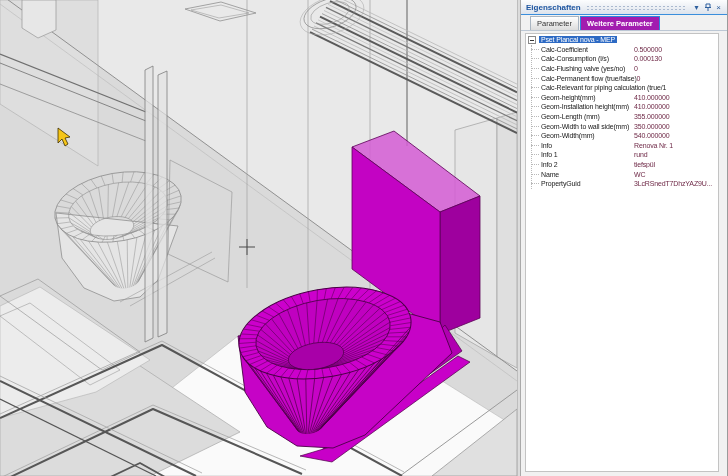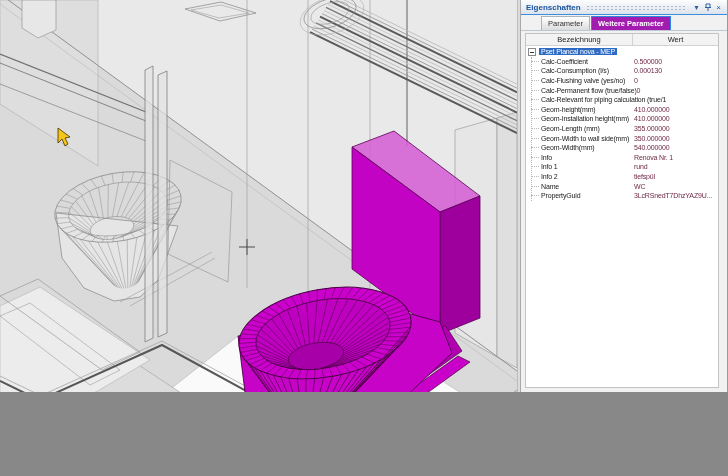--- a/index.html
+++ b/index.html
@@ -1,32 +1,32 @@
 <!DOCTYPE html>
 <html><head>
 <meta charset="utf-8">
 <style>
   html,body{margin:0;padding:0;background:#888;}
   *{box-sizing:border-box;}
-  .app{width:728px;height:392px;display:flex;overflow:hidden;background:#e3e3e3;
+  .app{width:728px;height:476px;display:flex;overflow:hidden;background:#e3e3e3;
        font-family:"Liberation Sans",sans-serif;position:relative;}
   .scene{flex:0 0 517px;height:476px;position:relative;background:#e3e3e3;}
   .scene svg{display:block;}
   .splitter{flex:0 0 4px;background:#dcdcdc;border-left:1px solid #bdbdbd;border-right:1px solid #a9a9a9;}
   
   .panel{flex:1;background:#f1f1f1;display:flex;flex-direction:column;min-width:0;border-right:1px solid #9a9a9a;}
   .titlebar{height:15px;display:flex;align-items:center;padding:1px 3px 0 5px;
             background:linear-gradient(#fcfdfe,#dde3ec);border-bottom:1px solid #3a8edc;}
   .title{color:#1d55a0;font-size:8px;font-weight:bold;white-space:nowrap;}
   .grip{flex:1;height:6px;margin:1px 5px 0 5px;
         background-image:radial-gradient(circle,#aab9cf 0.8px,rgba(0,0,0,0) 0.9px);
         background-size:4px 3px;}
   .tb-icon{width:11px;height:11px;display:flex;align-items:center;justify-content:center;
            color:#2d5f9e;font-size:8px;line-height:1;cursor:default;}
-  .tabs{display:flex;align-items:flex-end;height:16px;padding-left:20px;background:#f1f1f1;
+  .tabs{display:flex;align-items:flex-end;height:16px;padding-left:9px;background:#f1f1f1;
         border-bottom:1px solid #bcc7d4;}
   .tab{font-size:7.5px;line-height:1;padding:3px 6px 3px 6px;margin-right:1px;color:#333;
        border:1px solid #a9b4c0;border-bottom:none;background:linear-gradient(#ffffff,#dcdcdc);
        white-space:nowrap;}
   .tab.active{background:#a21caf;border-color:#2f86dd;color:#fff;font-weight:bold;}
   .grid{margin:2px 8px 4px 4px;flex:1;background:#fff;border:1px solid #c3c3c3;
         display:flex;flex-direction:column;min-height:0;}
   .grid-header{display:flex;height:12px;background:#f3f3f3;border-bottom:1px solid #d2d2d2;flex:0 0 auto;}
   .gh-cell{font-size:7.5px;color:#222;text-align:center;line-height:12px;white-space:nowrap;}
   .gh-label{flex:0 0 107px;border-right:1px solid #d2d2d2;}
@@ -372,24 +372,20 @@
             <path d="M2 1 h4 v3.5 h-4 z M4 4.5 V8 M1 4.5 h6" stroke="#2d5f9e" stroke-width="1" fill="none"></path>
           </svg>
       </span>
       <span class="tb-icon">×</span>
     </div>
     <div class="tabs">
       <div class="tab">Parameter</div>
       <div class="tab active">Weitere Parameter</div>
     </div>
     <div class="grid">
-      <div class="grid-header">
-        <div class="gh-cell gh-label">Bezeichnung</div>
-        <div class="gh-cell gh-value">Wert</div>
-      </div>
       <div class="grid-body">
         <div class="row root-row">
           <span class="expander"></span>
           <span class="root-label">Pset Plancal nova - MEP</span>
         </div>
         <div class="row">
             <span class="stub"></span>
             <span class="r-label">Calc-Coefficient</span>
             <span class="r-value">0.500000</span>
           </div>

